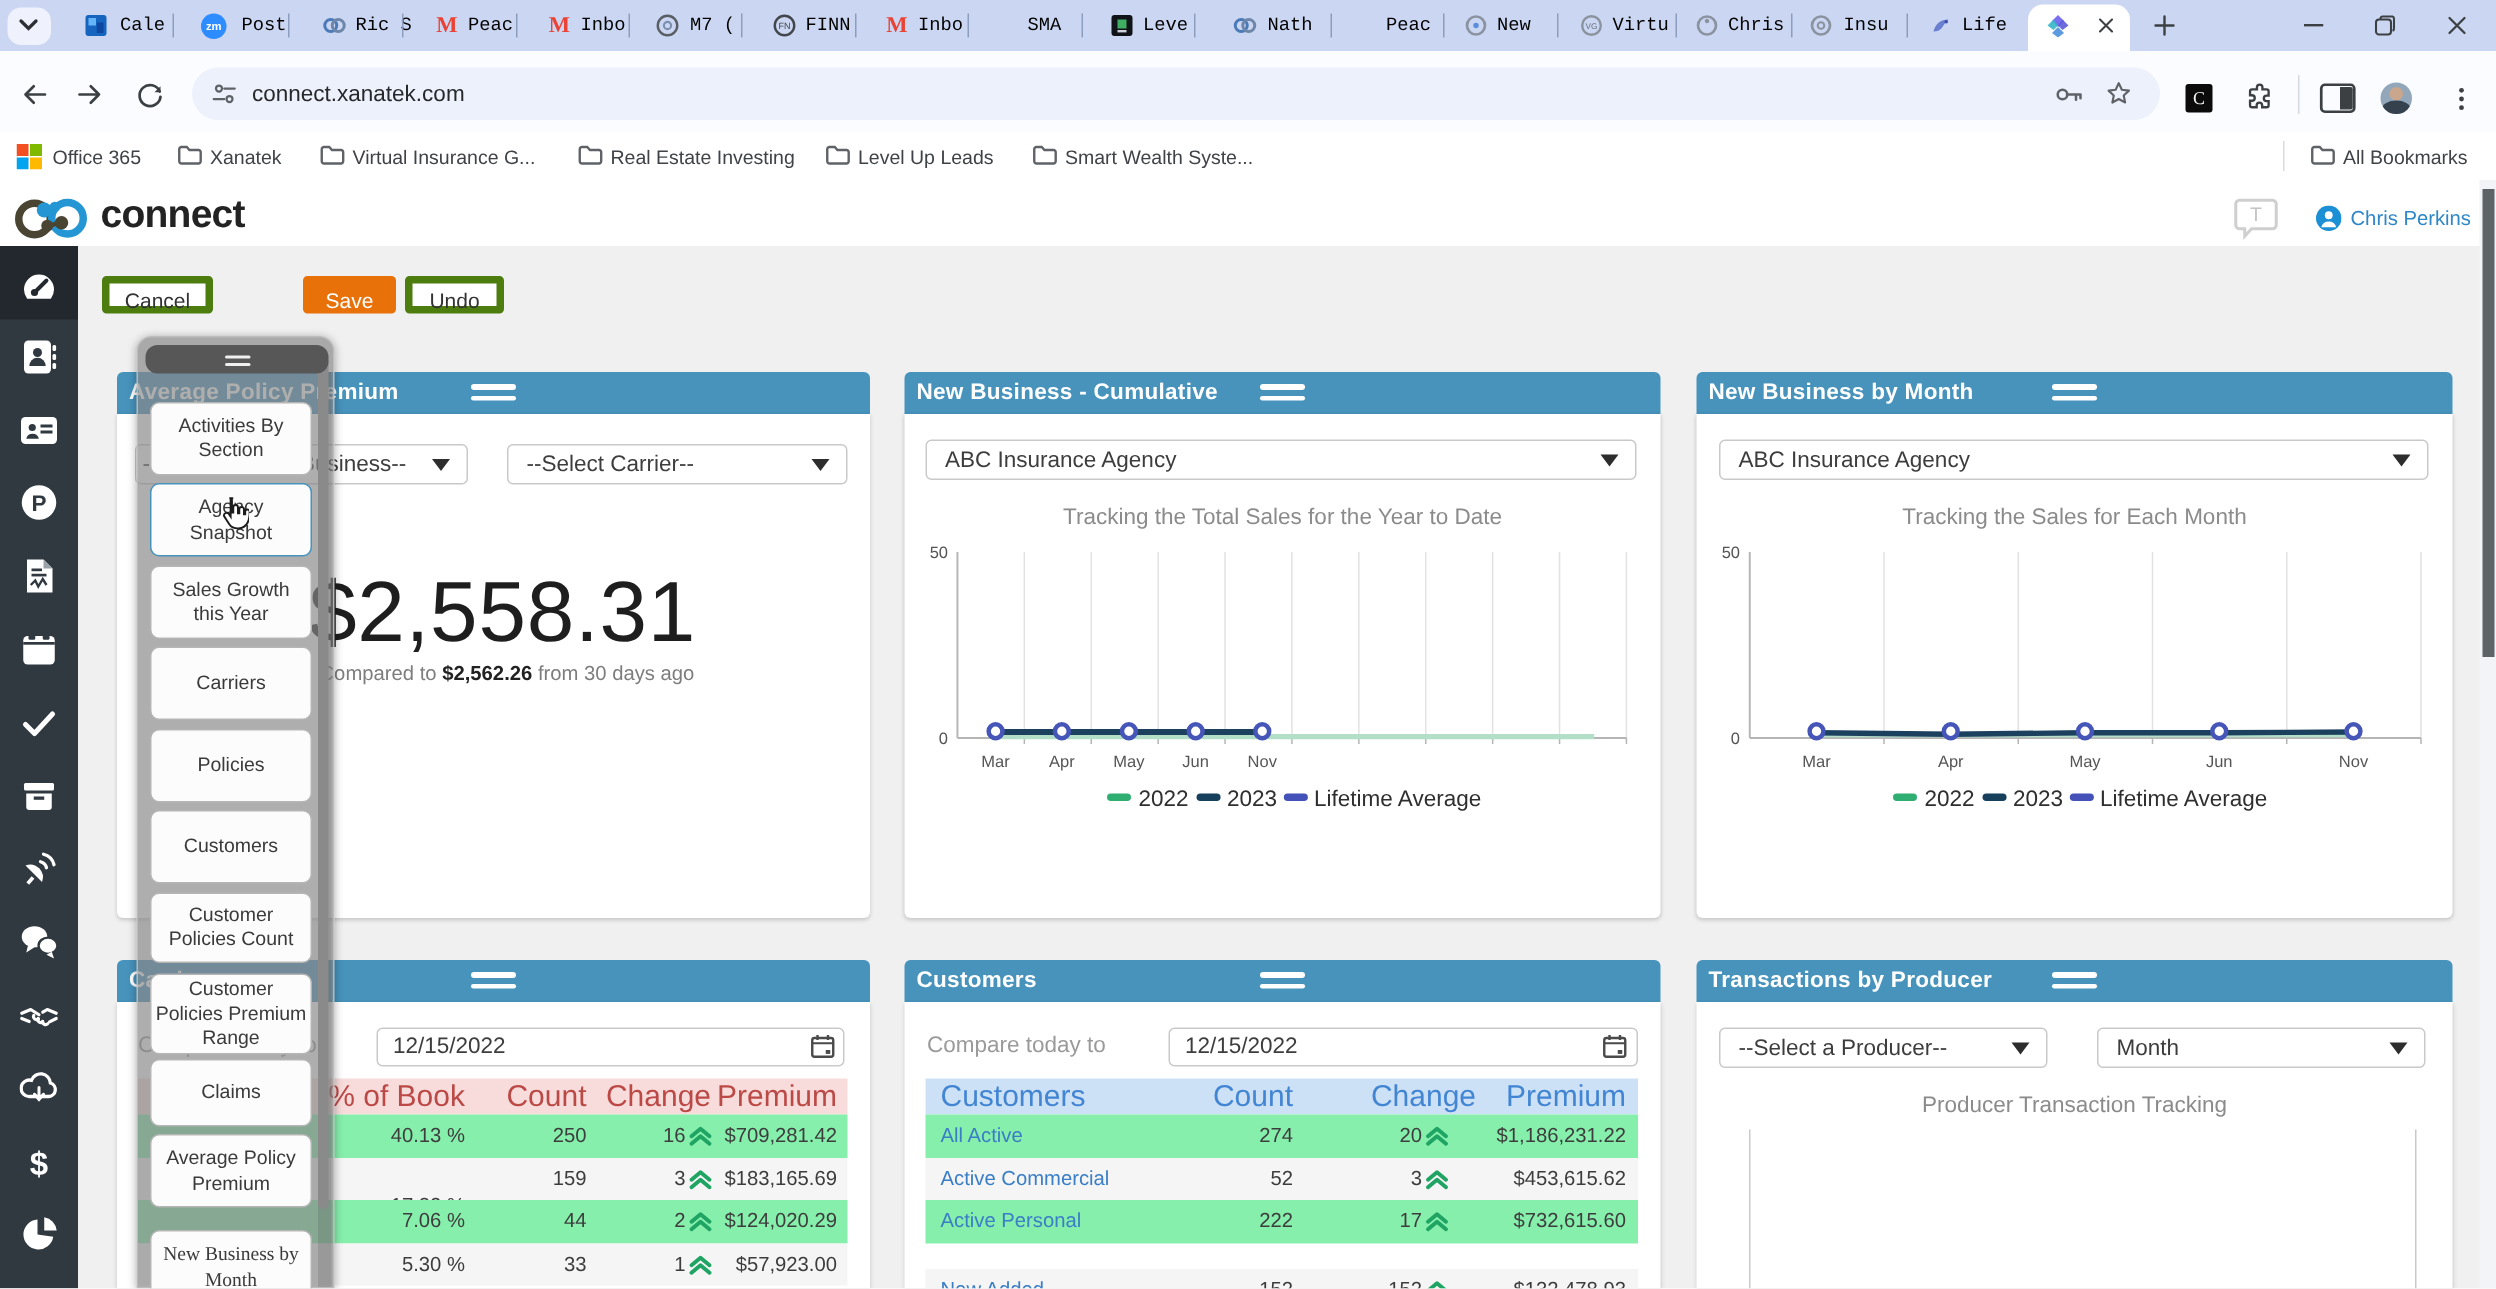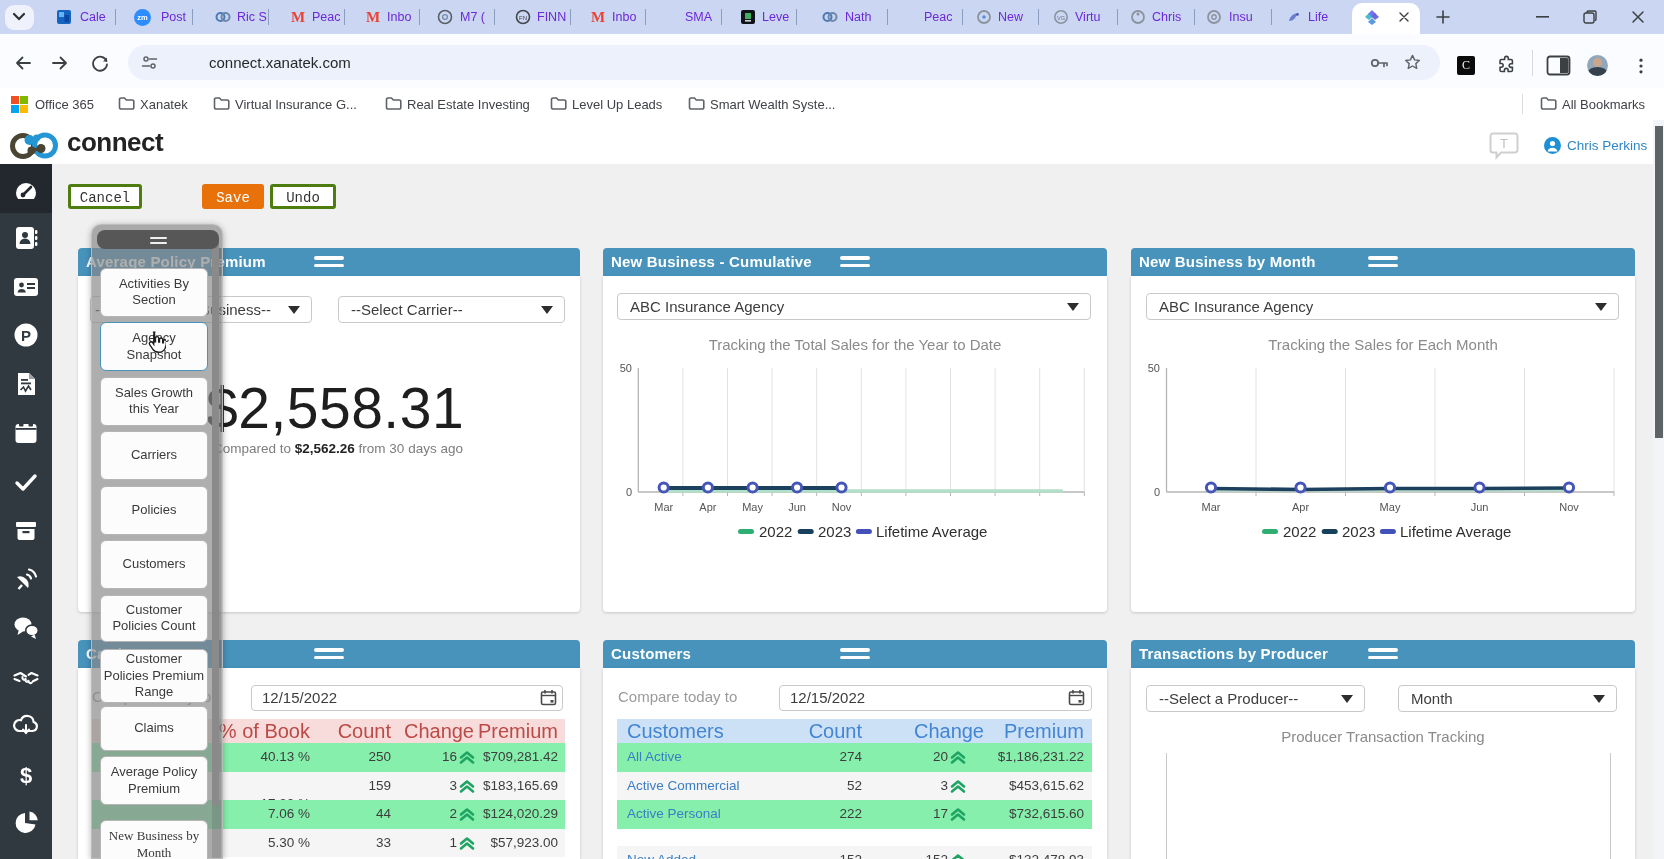--- a/index.html
+++ b/index.html
@@ -2,35 +2,35 @@
 <html><head>
 <meta charset="utf-8">
 <style>
   * { margin:0; padding:0; box-sizing:border-box; }
   html,body { width:1664px; height:859px; overflow:hidden; }
   body { font-family:"Liberation Sans", sans-serif; }
   #stage { position:relative; width:1664px; height:859px; overflow:hidden; background:#fff; }
   .abs { position:absolute; }
   
   #tabstrip { left:0; top:0; width:1664px; height:34px; background:#cbd7f2; }
-  .tabtxt { position:absolute; top:10px; font-size:12.5px; color:#6d28d9; white-space:nowrap; }
+  .tabtxt { position:absolute; top:10px; font-size:12.5px; color:#000000; white-space:nowrap;font-family:Liberation Mono, monospace; }
   .tabsep { position:absolute; top:9px; width:1px; height:16px; background:#8d9dbd; }
   .fav { position:absolute; top:9px; width:16px; height:16px; }
   .gm { font-size:15px; font-weight:bold; color:#ea4335; text-align:center; line-height:16px; font-family:"Liberation Serif", serif; }
   .fold { position:absolute; top:7px; width:17px; height:17px; }
   .sic { position:absolute; left:13px; width:26px; height:26px; }
   #toolbar { left:0; top:34px; width:1664px; height:54px; background:#fbfcff; }
   #pill { position:absolute; left:128px; top:11px; width:1312px; height:35px; border-radius:18px; background:#edf1fb; }
   #bookmarks { left:0; top:88px; width:1664px; height:32px; background:#ffffff; }
   .bmtxt { position:absolute; top:9px; font-size:13px; color:#3f4247; white-space:nowrap; }
   
   #appheader { left:0; top:120px; width:1664px; height:44px; background:#fff; }
   #sidebar { left:0; top:164px; width:52px; height:695px; background:#313940; }
   #content { left:52px; top:164px; width:1612px; height:695px; background:#f0f0f0; }
-  .btn { position:absolute; height:25px; border:3px solid #4d7c0f; border-radius:3px; background:#fff; font-size:14px; color:#333; text-align:center; line-height:23px;font-family:Liberation Mono, monospace; }
+  .btn { position:absolute; height:25px; border:5px solid #4d7c0f; border-radius:3px; background:#fff; font-size:14px; color:#333; text-align:center; line-height:23px; }
   
   .widget { position:absolute; }
   .whdr { position:absolute; left:0; top:0; width:100%; height:28px; background:#4793bc; border-radius:4px 4px 0 0; }
   .whdr span { position:absolute; left:8px; top:5px; font-size:15px; font-weight:bold; color:#fff; letter-spacing:.2px; }
   .wburger i, .wburger b { position:absolute; left:50%; margin-left:-15px; width:30px; height:3.6px; border-radius:2px; background:#fff; }
   .wbody { position:absolute; left:0; width:100%; background:#fff; border-radius:0 0 4px 4px; box-shadow:0 1px 3px rgba(0,0,0,.18); }
   .sel { position:absolute; height:27px; border:1px solid #c9c9c9; border-radius:4px; background:#fff; font-size:15px; color:#3d3d3d; line-height:25px; padding-left:12px; white-space:nowrap; overflow:hidden; }
   .sel .car { position:absolute; right:11px; top:9px; width:0; height:0; border-left:6px solid transparent; border-right:6px solid transparent; border-top:8px solid #2d2d2d; }
   .ctitle { position:absolute; width:100%; text-align:center; font-size:15px; color:#8b8b8b; }
   .datein { position:absolute; height:26px; border:1px solid #c9c9c9; border-radius:4px; background:#fff; font-size:15px; color:#3d3d3d; line-height:24px; padding-left:10px; }
@@ -180,21 +180,21 @@
       </svg>
     <svg style="position:absolute;left:90px;top:19px;" width="20" height="20" viewBox="0 0 20 20">
         <path d="M16.5 8 A7 7 0 1 0 17 11.5" fill="none" stroke="#3c4043" stroke-width="1.8" stroke-linecap="round"></path>
         <path d="M17 4.5v4h-4z" fill="#3c4043"></path>
       </svg>
     <svg style="position:absolute;left:141px;top:20px;" width="17" height="17" viewBox="0 0 17 17">
         <circle cx="5" cy="5" r="2" fill="none" stroke="#5f6368" stroke-width="1.5"></circle>
         <path d="M8.5 5h7M1.5 12h7" stroke="#5f6368" stroke-width="1.5" stroke-linecap="round"></path>
         <circle cx="12" cy="12" r="2" fill="none" stroke="#5f6368" stroke-width="1.5"></circle>
       </svg>
-    <div style="position:absolute;left:168px;top:20px;font-size:15px;color:#26282b;margin-left:41px;">connect.xanatek.com</div>
+    <div style="position:absolute;left:168px;top:20px;font-size:15px;color:#26282b;">connect.xanatek.com</div>
     <svg style="position:absolute;left:1368px;top:21px;" width="22" height="16" viewBox="0 0 22 16">
         <circle cx="7" cy="8" r="3.2" fill="none" stroke="#5f6368" stroke-width="1.7"></circle>
         <path d="M10 8h9M16 8v3.5M19 8v2.5" stroke="#5f6368" stroke-width="1.7" stroke-linecap="round"></path>
       </svg>
     <svg style="position:absolute;left:1404px;top:20px;" width="17" height="17" viewBox="0 0 18 18">
         <path d="M9 1.5l2.2 4.7 5 .6-3.7 3.4 1 5-4.5-2.5-4.5 2.5 1-5L1.8 6.8l5-.6z" fill="none" stroke="#5f6368" stroke-width="1.5" stroke-linejoin="round"></path>
       </svg>
     <div style="position:absolute;left:1457px;top:22px;width:18px;height:19px;border-radius:2px;background:#0b0b0b;"></div>
     <div style="position:absolute;left:1457px;top:24px;width:18px;text-align:center;font-size:12px;color:#f3f3f3;font-family:'Liberation Serif',serif;">C</div>
     <svg style="position:absolute;left:1495px;top:21px;" width="22" height="22" viewBox="0 0 24 24">

